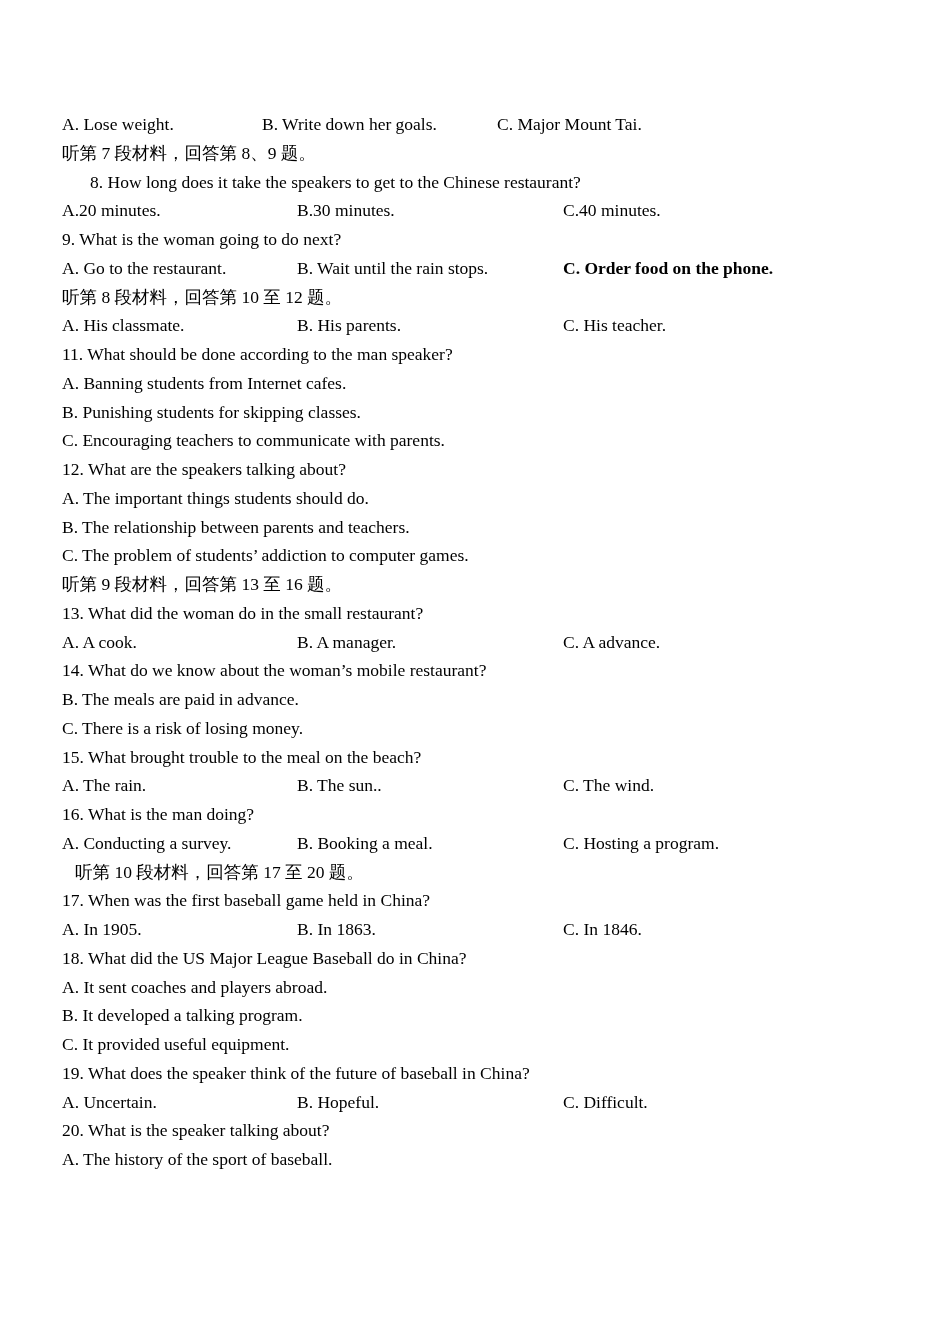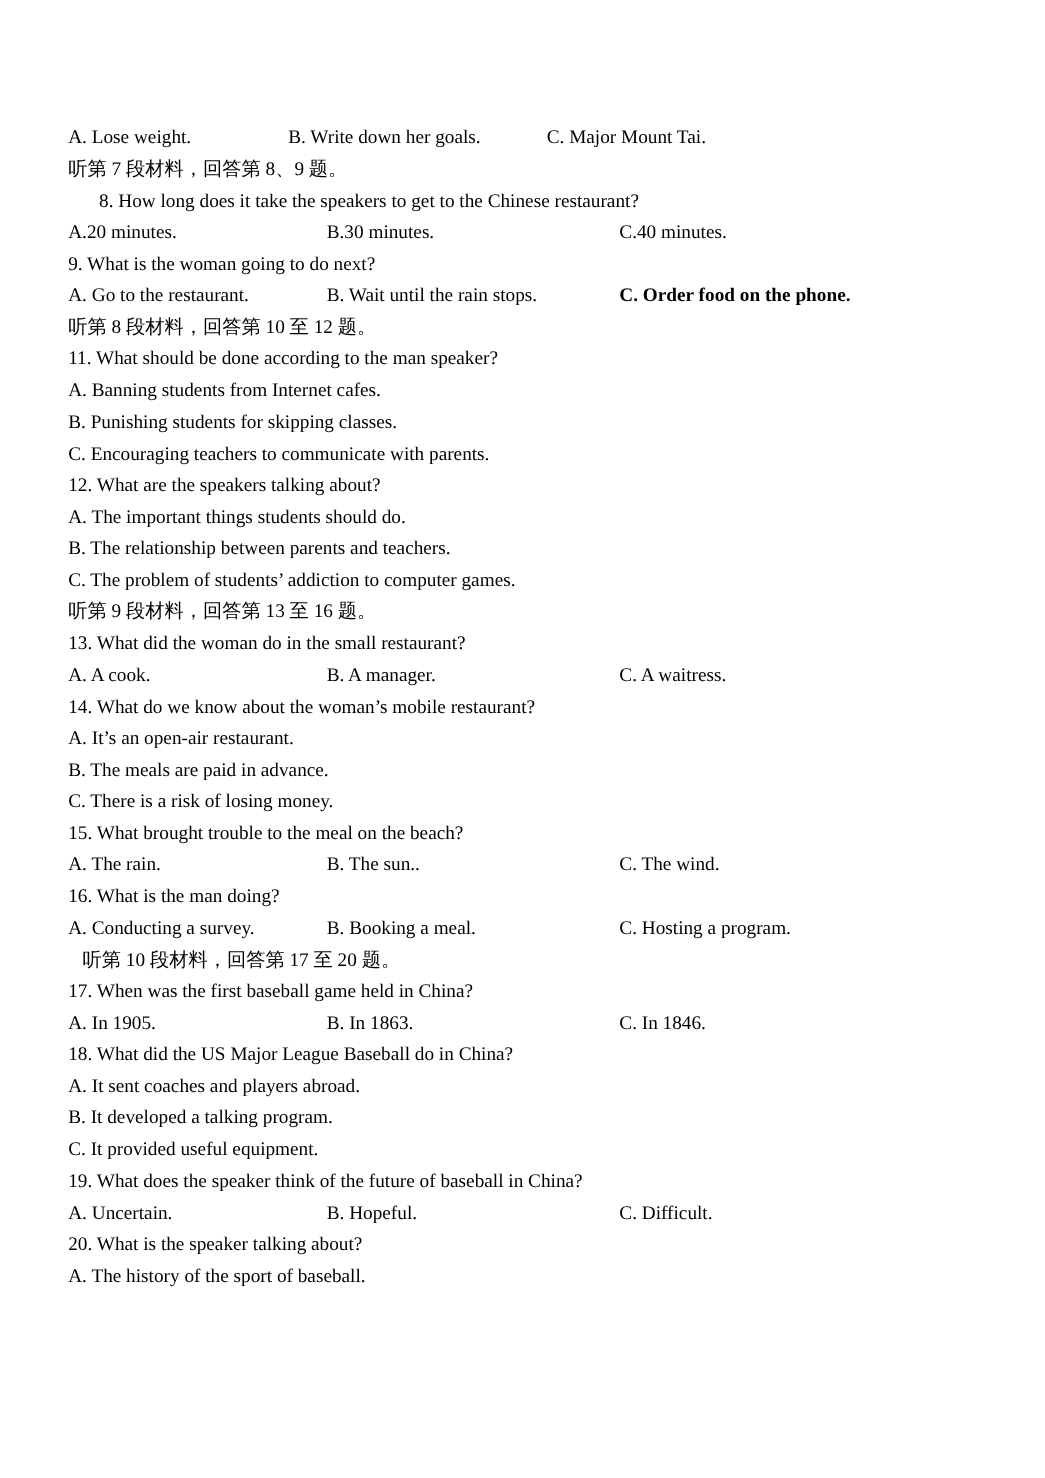--- a/index.html
+++ b/index.html
@@ -60,20 +60,25 @@
       </div>
       <div class="line">
         <span class="col" style="left: 0px;">A. Go to the restaurant.</span>
         <span class="col" style="left: 235px;">B. Wait until the rain stops.</span>
         <span class="col" style="left: 501px; font-weight: bold;">C. Order food on the phone.</span>
       </div>
       <div class="line">
         <span class="col" style="left: 0px;">听第 8 段材料，回答第 10 至 12 题。</span>
       </div>
       <div class="line">
+        <span class="col" style="left: 0px;">A. His classmate.</span>
+        <span class="col" style="left: 235px;">B. His parents.</span>
+        <span class="col" style="left: 501px;">C. His teacher.</span>
+      </div>
+      <div class="line">
         <span class="col" style="left: 0px;">11. What should be done according to the man speaker?</span>
       </div>
       <div class="line">
         <span class="col" style="left: 0px;">A. Banning students from Internet cafes.</span>
       </div>
       <div class="line">
         <span class="col" style="left: 0px;">B. Punishing students for skipping classes.</span>
       </div>
       <div class="line">
         <span class="col" style="left: 0px;">C. Encouraging teachers to communicate with parents.</span>
@@ -92,27 +97,24 @@
       </div>
       <div class="line">
         <span class="col" style="left: 0px;">听第 9 段材料，回答第 13 至 16 题。</span>
       </div>
       <div class="line">
         <span class="col" style="left: 0px;">13. What did the woman do in the small restaurant?</span>
       </div>
       <div class="line">
         <span class="col" style="left: 0px;">A. A cook.</span>
         <span class="col" style="left: 235px;">B. A manager.</span>
-        <span class="col" style="left: 501px;">C. A waitress.</span>
+        <span class="col" style="left: 501px;">C. A advance.</span>
       </div>
       <div class="line">
         <span class="col" style="left: 0px;">14. What do we know about the woman’s mobile restaurant?</span>
-      </div>
-      <div class="line">
-        <span class="col" style="left: 0px;">A. It’s an open-air restaurant.</span>
       </div>
       <div class="line">
         <span class="col" style="left: 0px;">B. The meals are paid in advance.</span>
       </div>
       <div class="line">
         <span class="col" style="left: 0px;">C. There is a risk of losing money.</span>
       </div>
       <div class="line">
         <span class="col" style="left: 0px;">15. What brought trouble to the meal on the beach?</span>
       </div>

